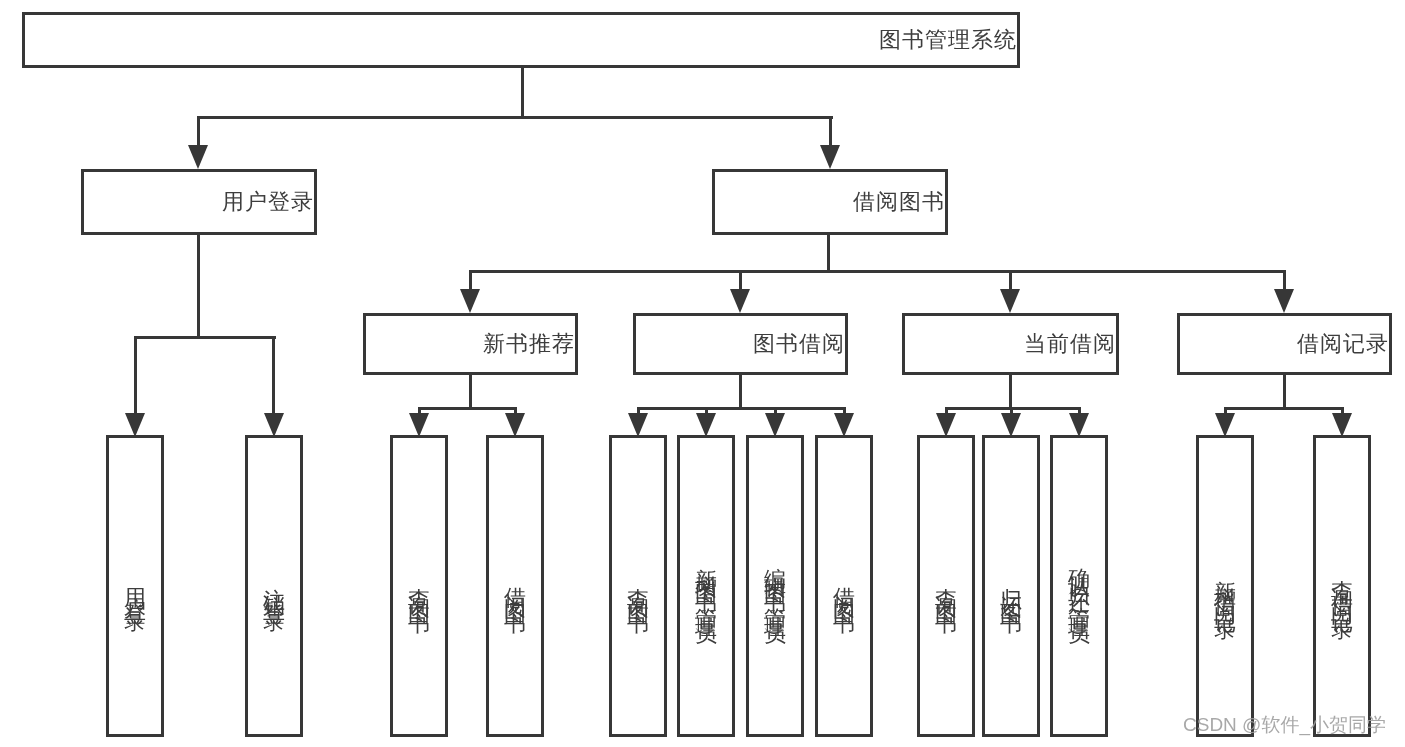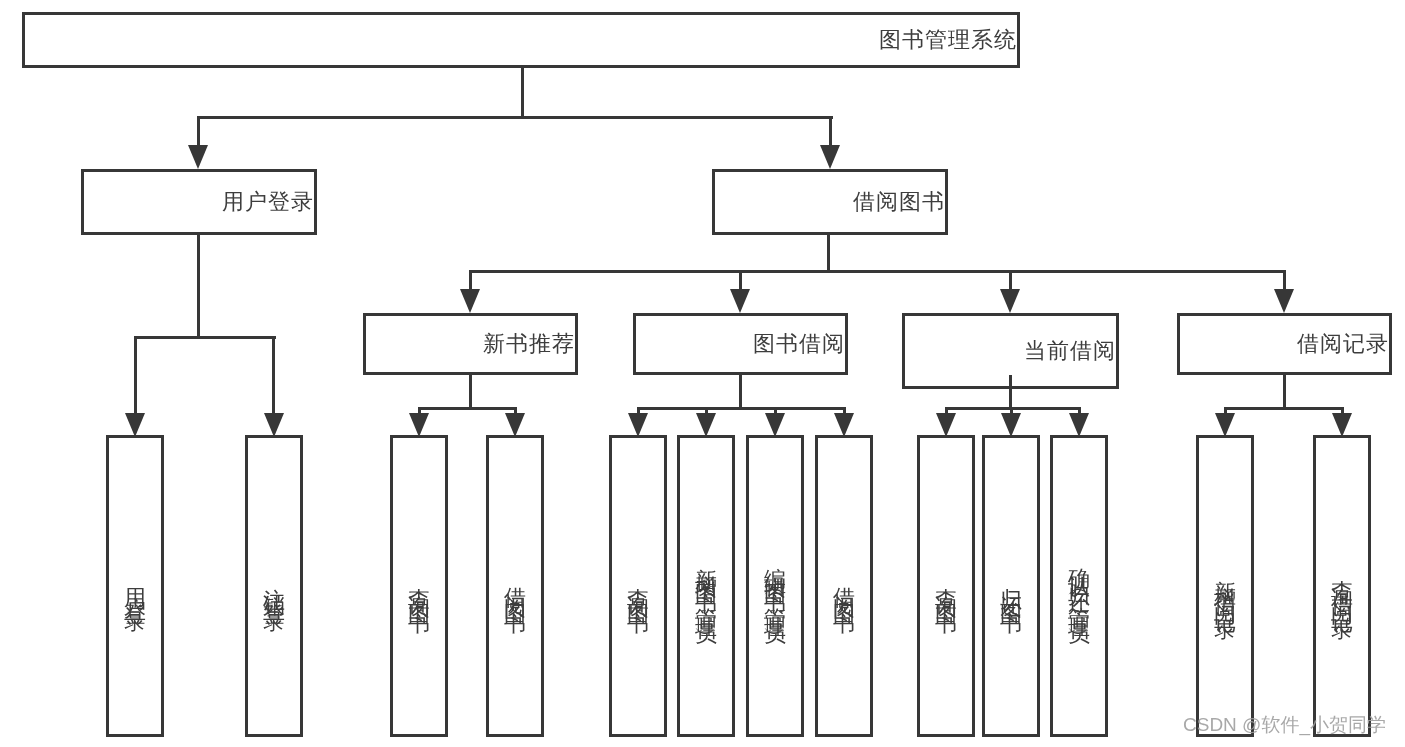--- a/index.html
+++ b/index.html
@@ -123,21 +123,21 @@
   <div class="ahead" style="left:1000px; top:289px;"></div>
   <div class="vline" style="left:1283px; top:270px; height:23px;"></div>
   <div class="ahead" style="left:1274px; top:289px;"></div>
 
   <div class="hbox" style="left:633px; top:313px; width:215px; height:62px;">
     <span class="hlabel">图书借阅</span>
   </div>
   <div class="hbox" style="left:363px; top:313px; width:215px; height:62px;">
     <span class="hlabel">新书推荐</span>
   </div>
-  <div class="hbox" style="left:902px; top:313px; width:217px; height:76px;">
+  <div class="hbox" style="left:902px; top:313px; width:217px; height:62px;">
     <span class="hlabel">当前借阅</span>
   </div>
   <div class="hbox" style="left:1177px; top:313px; width:215px; height:62px;">
     <span class="hlabel">借阅记录</span>
   </div>
 
   <div class="vline" style="left:469px; top:375px; height:34px;"></div>
   <div class="hline" style="left:418px; top:407px; width:99px;"></div>
   <div class="vline" style="left:418px; top:407px; height:10px;"></div>
   <div class="ahead" style="left:409px; top:413px;"></div>

